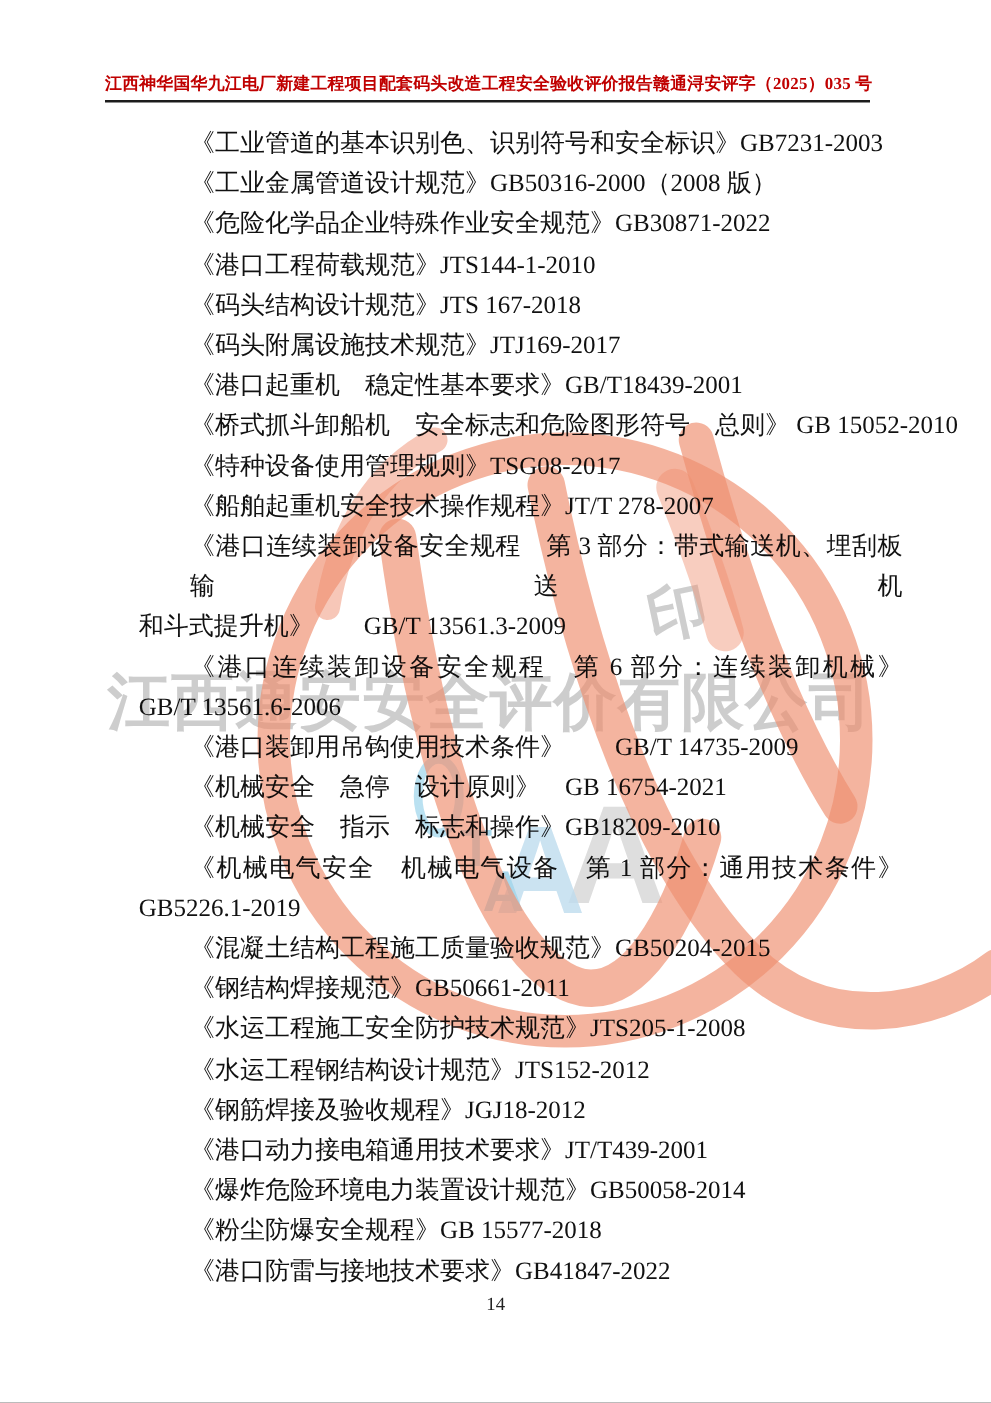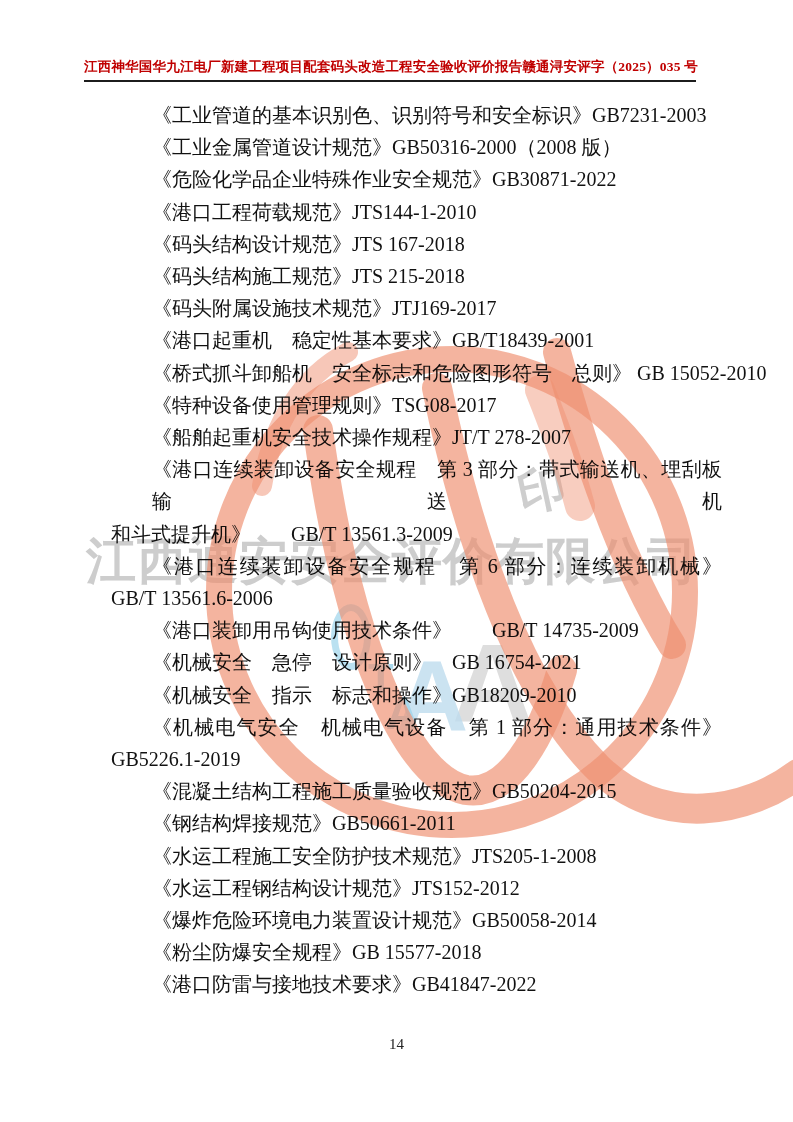--- a/index.html
+++ b/index.html
@@ -80,39 +80,40 @@
     <span style="color:#c00000;">江西神华国华九江电厂新建工程项目配套码头改造工程安全验收评价报告</span>
     <span style="color:#c00000;">赣通浔安评字（2025）035 号</span>
   </div>
 
   <div class="content">
       <div class="line indent">《工业管道的基本识别色、识别符号和安全标识》GB7231-2003</div>
       <div class="line indent">《工业金属管道设计规范》GB50316-2000（2008 版）</div>
       <div class="line indent">《危险化学品企业特殊作业安全规范》GB30871-2022</div>
       <div class="line indent">《港口工程荷载规范》JTS144-1-2010</div>
       <div class="line indent">《码头结构设计规范》JTS 167-2018</div>
-      <div class="line indent">《码头结构施工规范》JTS 215-2018</div>
       <div class="line indent">《码头附属设施技术规范》JTJ169-2017</div>
       <div class="line indent">《港口起重机　稳定性基本要求》GB/T18439-2001</div>
       <div class="line indent">《桥式抓斗卸船机　安全标志和危险图形符号　总则》 GB 15052-2010</div>
       <div class="line indent">《特种设备使用管理规则》TSG08-2017</div>
       <div class="line indent">《船舶起重机安全技术操作规程》JT/T 278-2007</div>
       <div class="line indent stretch">《港口连续装卸设备安全规程　第 3 部分：带式输送机、埋刮板输送机</div>
       <div class="line">和斗式提升机》　　GB/T 13561.3-2009</div>
       <div class="line indent stretch">《港口连续装卸设备安全规程　第 6 部分：连续装卸机械》</div>
       <div class="line">GB/T 13561.6-2006</div>
       <div class="line indent">《港口装卸用吊钩使用技术条件》　　GB/T 14735-2009</div>
       <div class="line indent">《机械安全　急停　设计原则》　GB 16754-2021</div>
       <div class="line indent">《机械安全　指示　标志和操作》GB18209-2010</div>
       <div class="line indent stretch">《机械电气安全　机械电气设备　第 1 部分：通用技术条件》</div>
       <div class="line">GB5226.1-2019</div>
       <div class="line indent">《混凝土结构工程施工质量验收规范》GB50204-2015</div>
       <div class="line indent">《钢结构焊接规范》GB50661-2011</div>
       <div class="line indent">《水运工程施工安全防护技术规范》JTS205-1-2008</div>
       <div class="line indent">《水运工程钢结构设计规范》JTS152-2012</div>
+      <div class="line indent">《钢筋焊接及验收规程》JGJ18-2012</div>
+      <div class="line indent">《港口动力接电箱通用技术要求》JT/T439-2001</div>
       <div class="line indent">《爆炸危险环境电力装置设计规范》GB50058-2014</div>
       <div class="line indent">《粉尘防爆安全规程》GB 15577-2018</div>
       <div class="line indent">《港口防雷与接地技术要求》GB41847-2022</div>
     </div>
 
   <div class="page-number">14</div>
 
   <div class="watermark">
 
     <div class="wm-company">江西通安安全评价有限公司</div>

